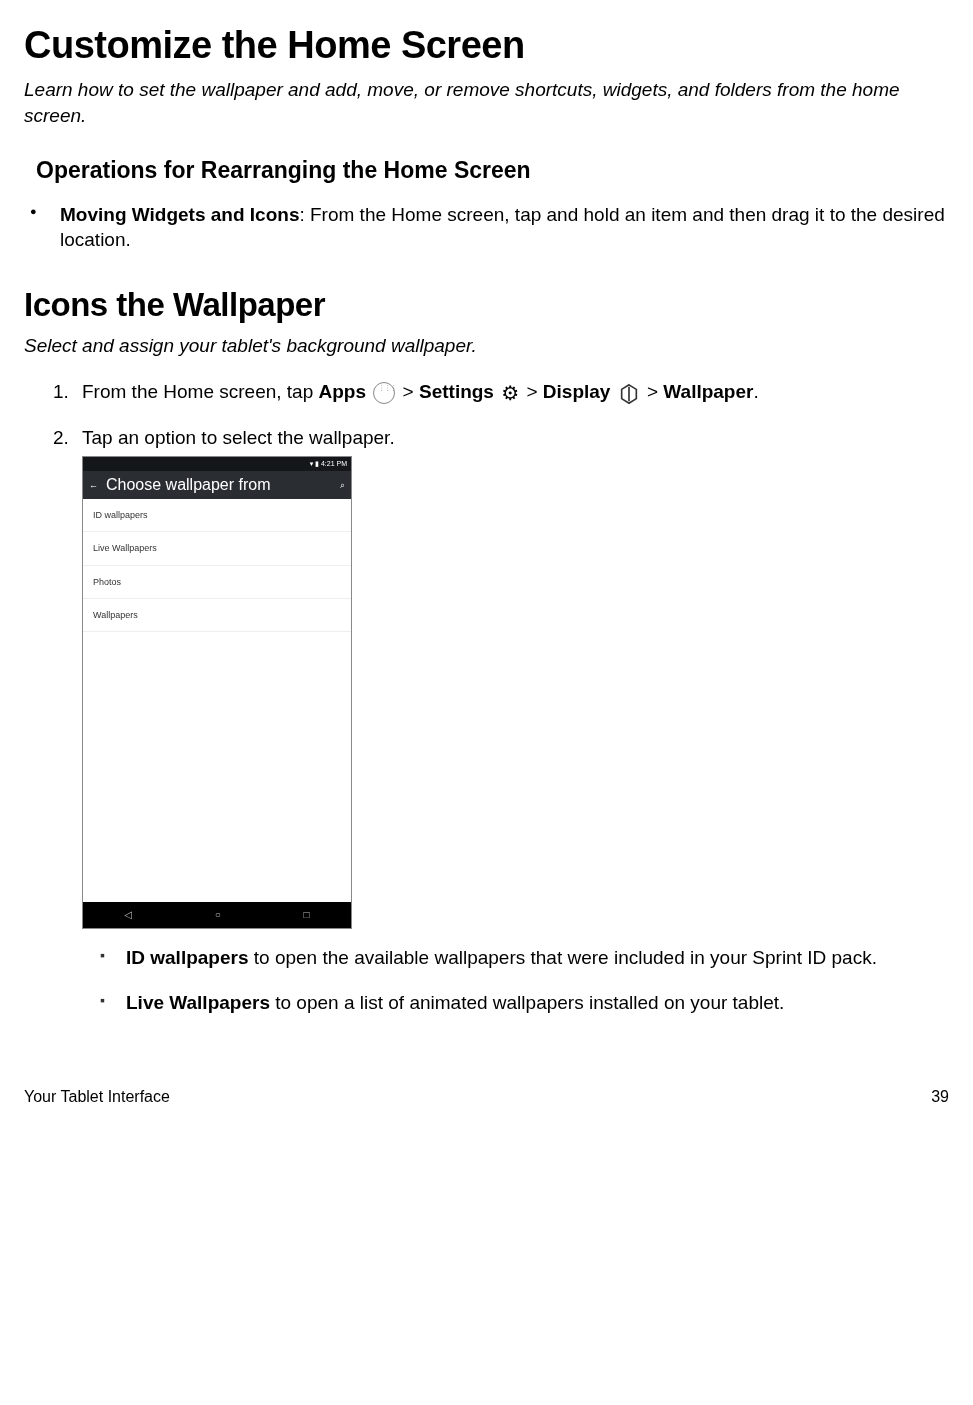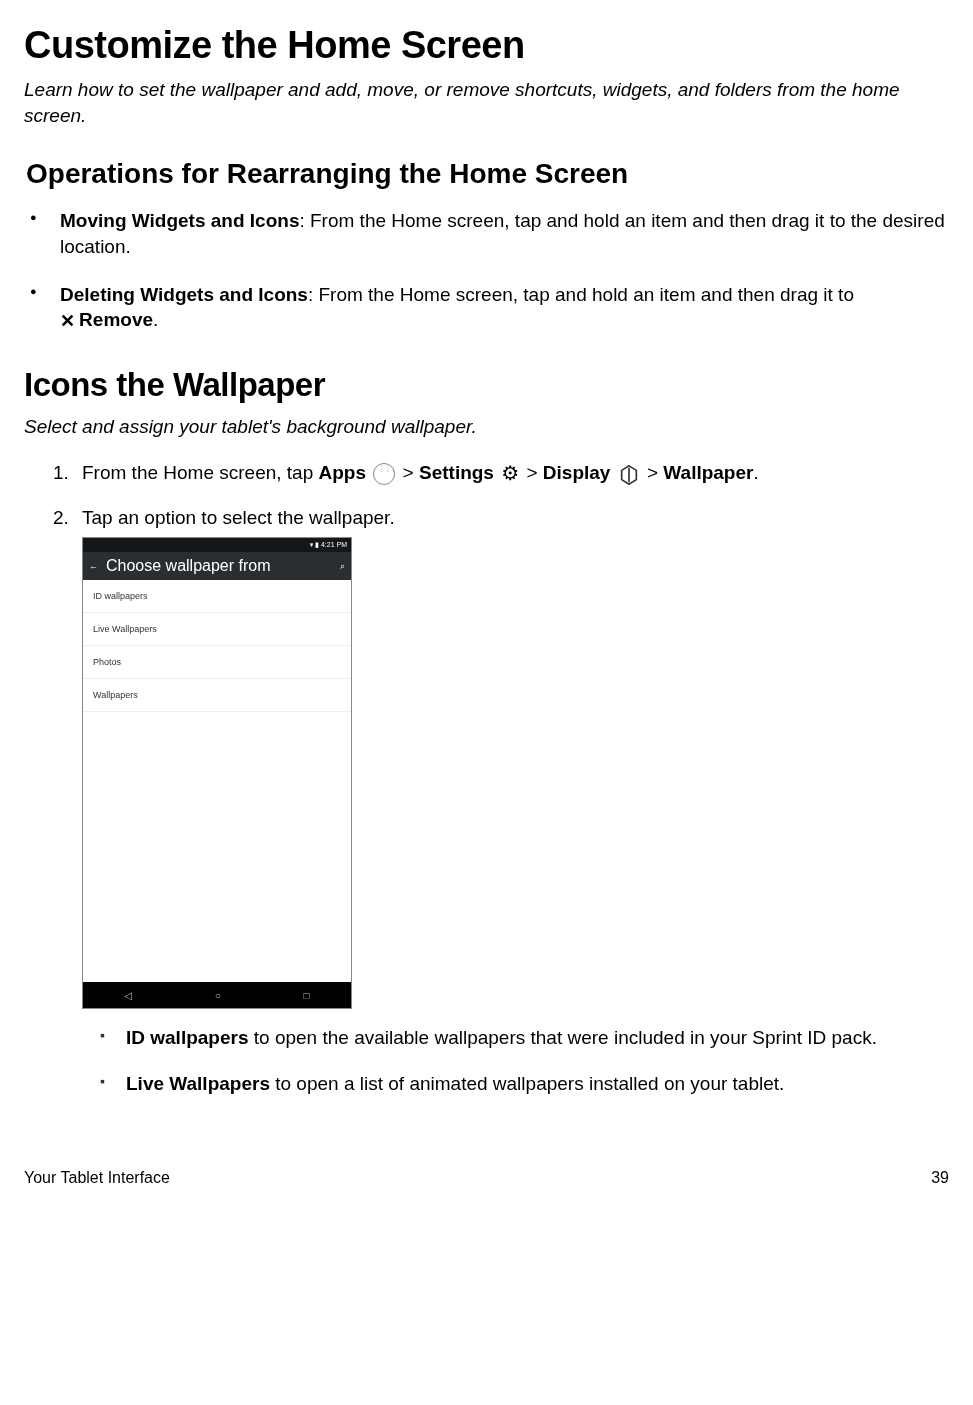--- a/index.html
+++ b/index.html
@@ -13,23 +13,23 @@
     line-height: 1.35;
   }
   h1 {
     font-family: "Arial Black", Arial, sans-serif;
     font-weight: 900;
     font-size: 38px;
     margin: 0 0 6px 0;
     letter-spacing: -0.5px;
   }
   h2 {
-    font-size: 28px;
+    font-size: 23px;
     font-weight: bold;
-    margin: 26px 0 10px 2px;
+    margin: 26px 0 10px 12px;
   }
   h1.sub {
     font-family: "Arial Black", Arial, sans-serif;
     font-weight: 900;
     font-size: 33px;
     margin: 30px 0 6px 0;
     letter-spacing: -0.5px;
   }
   p.intro { margin: 4px 0 0 0; font-style: italic; }
   ul.disc { list-style: none; padding: 0 0 0 30px; margin: 16px 0 0 0; }
@@ -76,24 +76,20 @@
 
 <h1>Customize the Home Screen</h1>
 <p class="intro">Learn how to set the wallpaper and add, move, or remove shortcuts, widgets, and folders from the home screen.</p>
 
 <h2>Operations for Rearranging the Home Screen</h2>
 
 <ul class="disc">
   <li>
     <b>Moving Widgets and Icons</b><span>: From the Home screen, tap and hold an item and then drag it to the desired location.</span>
   </li>
-  <li>
-    <b>Deleting Widgets and Icons</b><span>: From the Home screen, tap and hold an item and then drag it to </span><br>
-    <span class="x-icon">✕</span><b>Remove</b><span>.</span>
-  </li>
 </ul>
 
 <h1 class="sub">Icons the Wallpaper</h1>
 <p class="intro">Select and assign your tablet's background wallpaper.</p>
 
 <ol class="num">
   <li>
     <span>From the Home screen, tap </span><b>Apps</b>
     <span class="icon-inline apps-icon-circle"></span><span> &gt; </span><b>Settings</b>
     <span class="icon-inline settings-icon">⚙</span><span> &gt; </span><b>Display</b>

